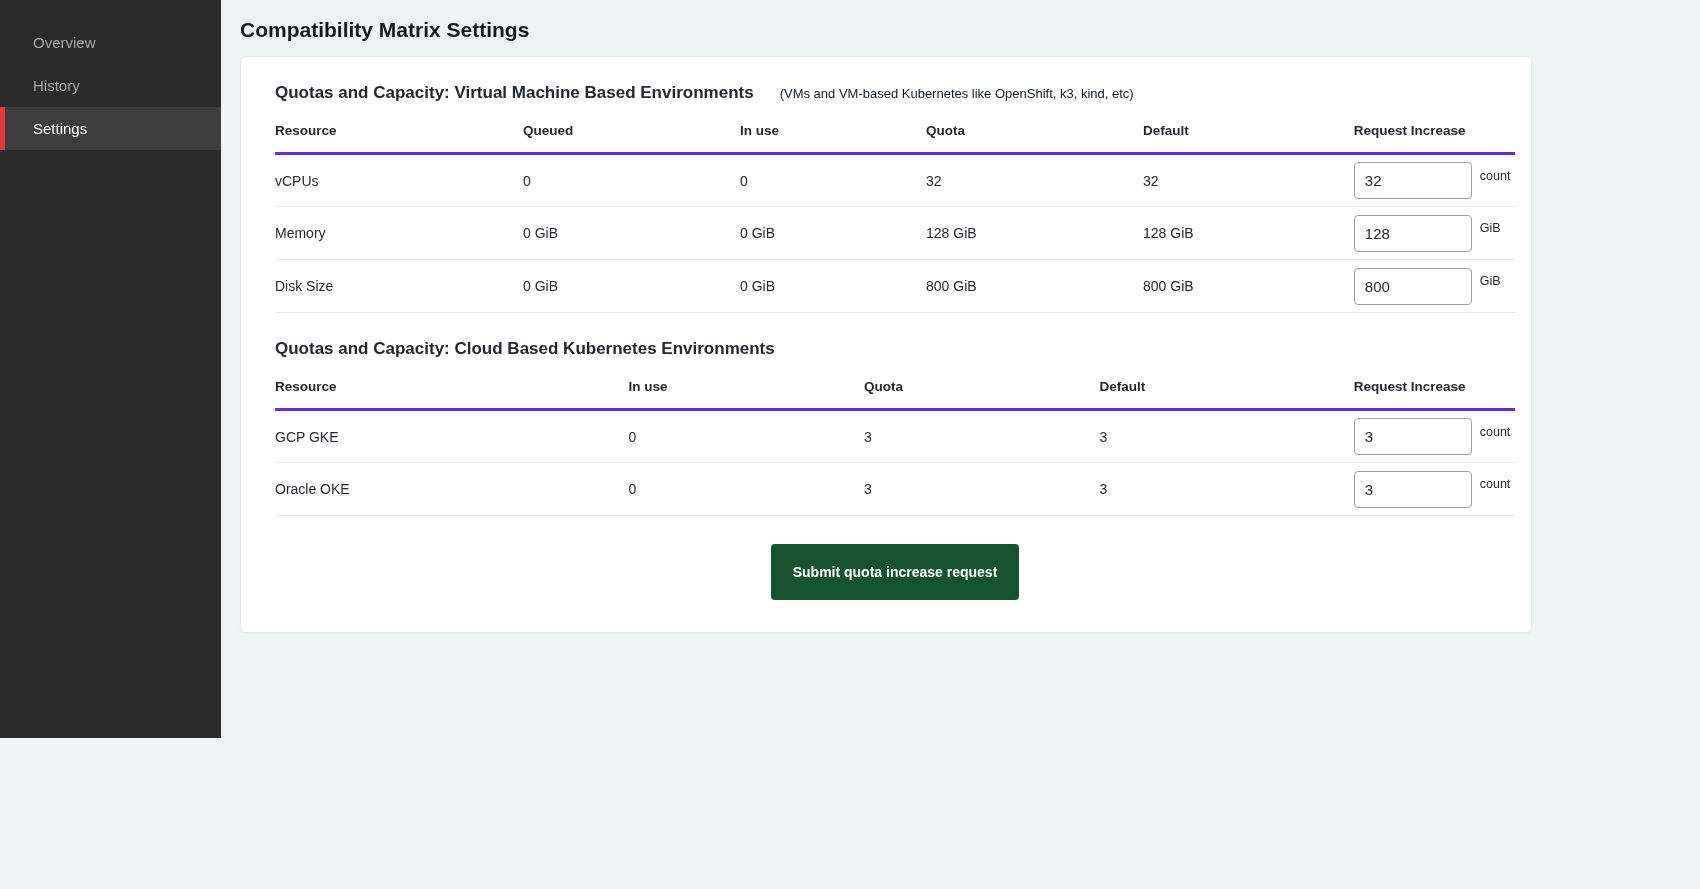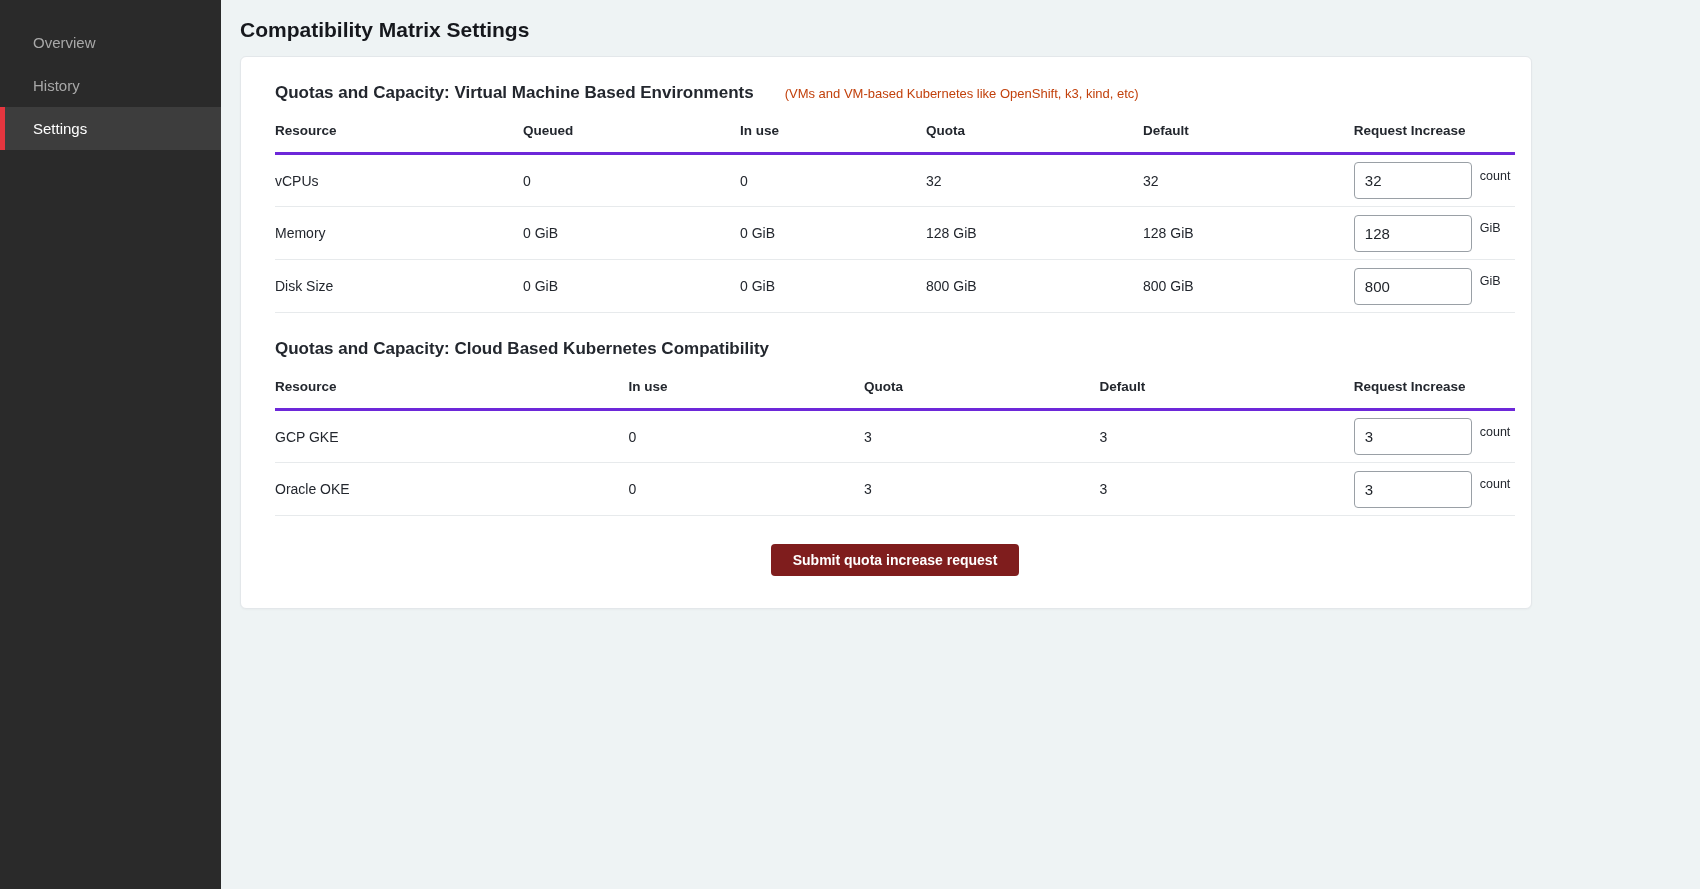--- a/index.html
+++ b/index.html
@@ -9,21 +9,21 @@
     background: #eef3f4;
     color: #1f2329;
     display: flex;
     overflow: hidden;
   }
 
   
   .sidebar {
     width: 221px;
     min-width: 221px;
-    height: 889px;
+    height: 738px;
     background: #2a2a2a;
     padding-top: 21px;
   }
   .side-item {
     height: 43px;
     display: flex;
     align-items: center;
     padding-left: 28px;
     font-size: 15px;
     color: #a8a8a8;
@@ -54,33 +54,32 @@
     background: #ffffff;
     border: 1px solid #e3e7ea;
     border-radius: 6px;
     padding: 26px 16px 24px 34px;
     box-shadow: 0 1px 2px rgba(0,0,0,0.03);
   }
 
   .section-title-row {
     display: flex;
     align-items: baseline;
-    gap: 4px;
+    gap: 26px;
     margin-bottom: 14px;
   }
   .section-title {
     font-size: 17px;
     font-weight: 700;
     color: #23272e;
   }
   .section-subtitle {
     font-size: 13px;
-    color: #c2410c;
+    color: #0f172a;
     font-weight: 400;
-    margin-left: 27px;
   }
 
   table.quota-table {
     width: 100%;
     border-collapse: collapse;
     table-layout: fixed;
     margin-bottom: 26px;
   }
   table.quota-table th {
     text-align: left;
@@ -124,28 +123,28 @@
 
   .second-section { margin-top: 2px; }
 
   .submit-wrap {
     display: flex;
     justify-content: center;
     margin-top: 28px;
     margin-bottom: 8px;
   }
   .submit-btn {
-    background: #7f1d1d;
+    background: #14532d;
     color: #ffffff;
     font-family: "Liberation Sans", "DejaVu Sans", sans-serif;
     font-size: 14px;
     font-weight: 700;
     border: none;
     border-radius: 4px;
-    padding: 8px 22px;
+    padding: 20px 22px;
     cursor: pointer;
   }
 </style>
 </head>
 <body>
 
 <div class="sidebar">
   <div class="side-item">
     <span>Overview</span>
   </div>
@@ -223,21 +222,21 @@
             <div class="req-cell">
               <input class="req-input" type="text" value="800" style="">
               <span class="req-unit">GiB</span>
             </div>
           </td>
         </tr>
       </tbody>
     </table>
 
     <div class="section-title-row second-section">
-      <span class="section-title">Quotas and Capacity: Cloud Based Kubernetes Compatibility</span>
+      <span class="section-title">Quotas and Capacity: Cloud Based Kubernetes Environments</span>
     </div>
 
     <table class="quota-table" style="margin-bottom:0;">
       <colgroup>
         <col style="width:28.5%">
           <col style="width:19%">
           <col style="width:19%">
         <col style="width:20.5%">
           <col style="width:13%">
       </colgroup>

